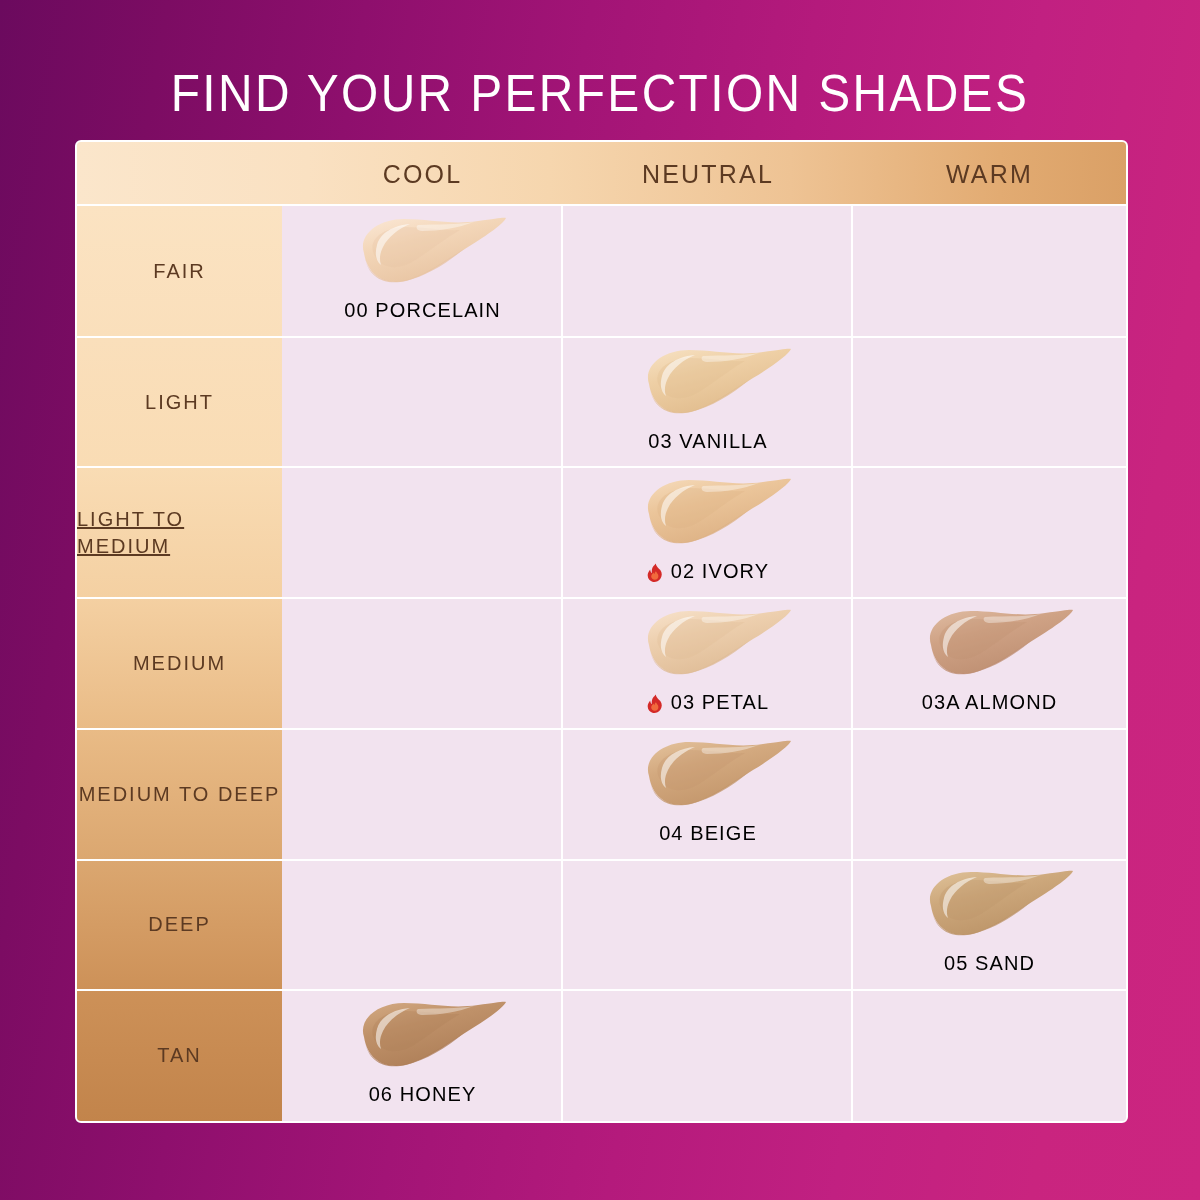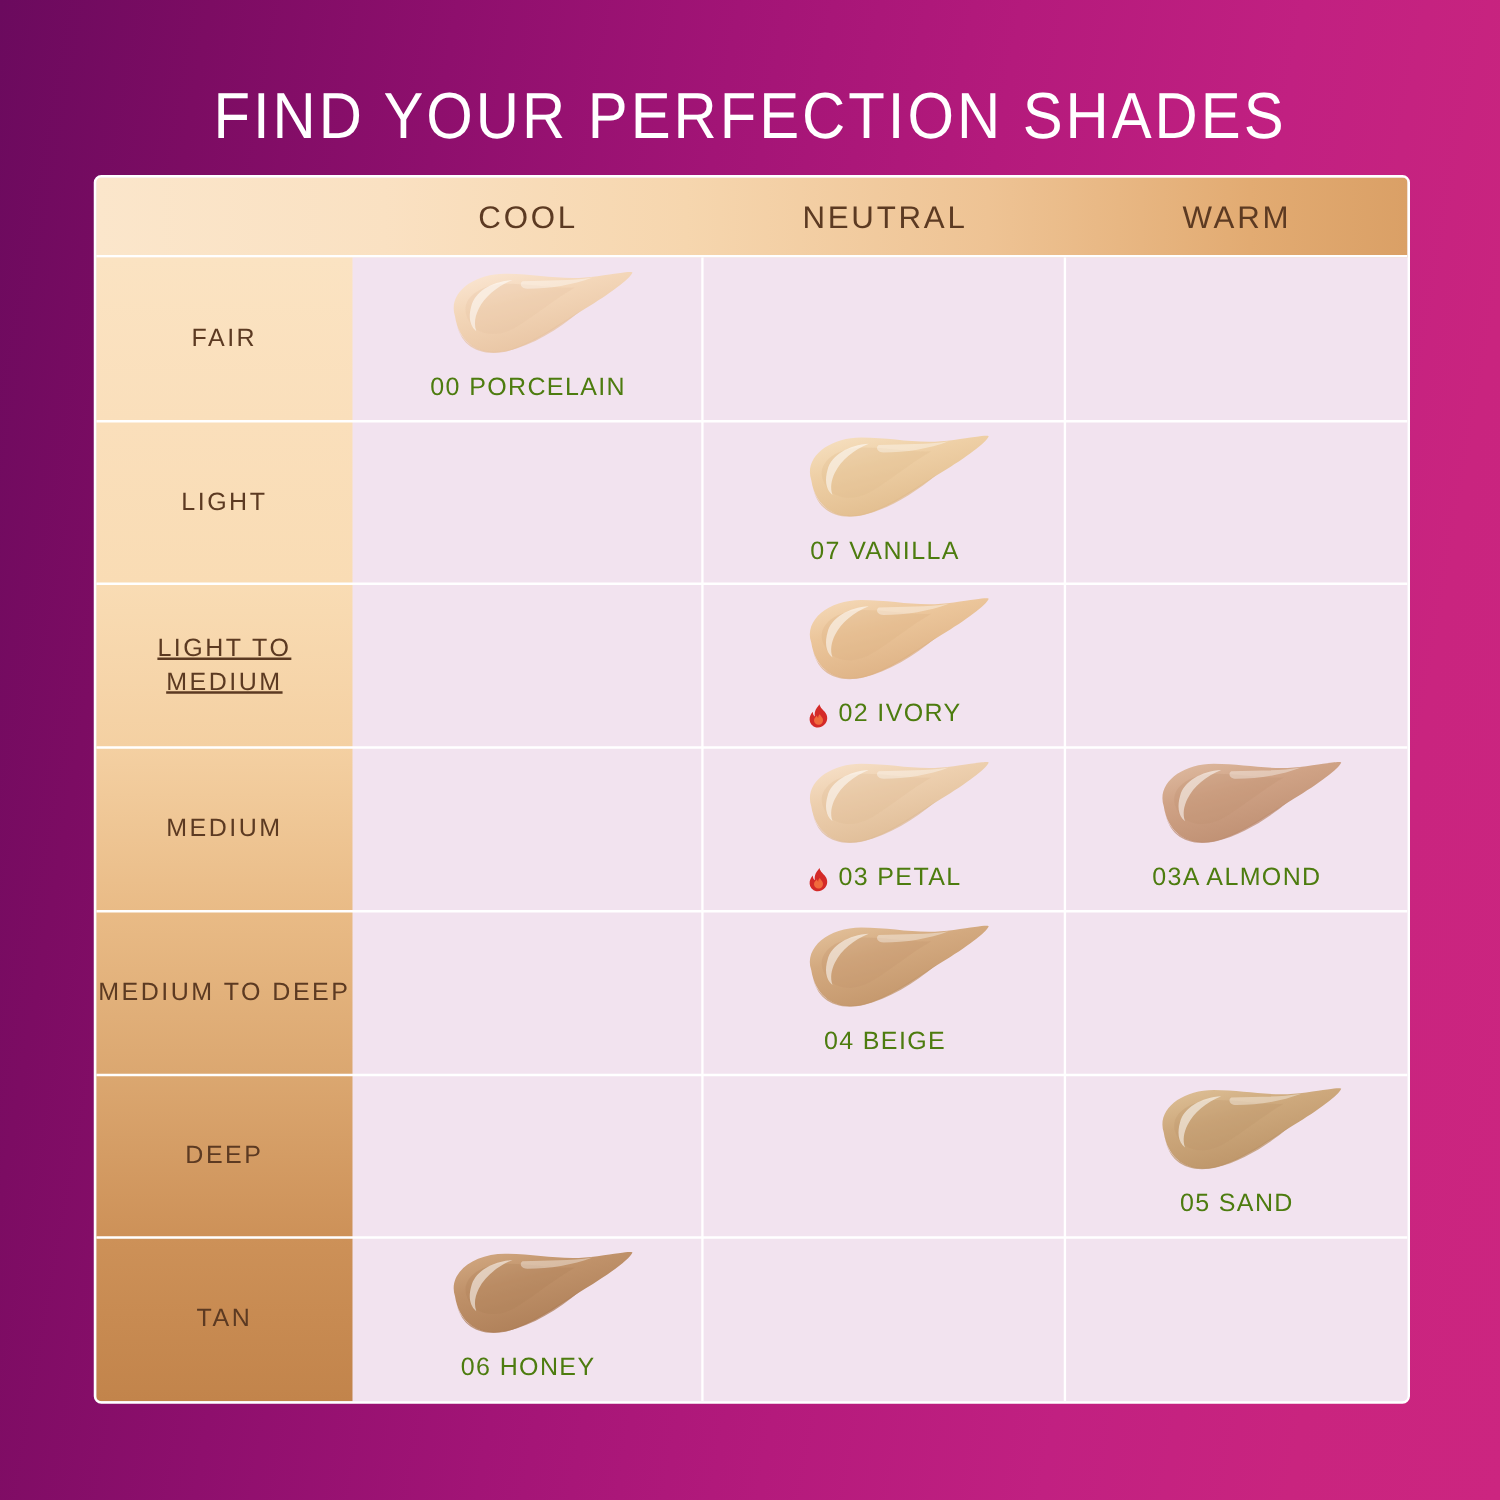--- a/index.html
+++ b/index.html
@@ -112,21 +112,21 @@
     background: #ffffff;
     z-index: 4;
   }
   .srow:last-child::after { display: none; }
 
   .rowlabel {
     flex: 0 0 205px;
     display: flex;
     align-items: center;
     justify-content: center;
-    text-align: center;
+    text-align: left;
     color: #5c3a22;
     font-size: 20px;
     letter-spacing: 2.0px;
     line-height: 27px;
     position: relative;
     z-index: 3;
   }
 
   .cell {
     position: relative;
@@ -158,21 +158,21 @@
     gap: 2px;
   }
 
   .swatch-svg { display: block; }
 
   .shade-label {
     display: flex;
     align-items: center;
     justify-content: center;
     gap: 7px;
-    color: #4d7c0f;
+    color: #000000;
     font-size: 20px;
     letter-spacing: 1.1px;
     white-space: nowrap;
     margin-top: 2px;
   }
 
   .flame-icon {
     display: inline-block;
     width: 17px;
     height: 20px;
@@ -297,21 +297,21 @@
              C42,24 56,16 72,15
              C60,20 50,28 45,38
              C42,44 41,50 43,56
              C37,51 37,43 39,36 Z" fill="#ffffff" opacity="0.55"></path>
     <path d="M80,16
              C100,15 118,16 136,13
              C120,19 102,22 84,22
              C79,22 77,18 80,16 Z" fill="#ffffff" opacity="0.38"></path>
   </svg>
             <div class="shade-label">
-              <span>07 VANILLA</span>
+              <span>03 VANILLA</span>
             </div>
           </div>
         </div>
         <div class="cell c3" style="background: rgb(242, 227, 239);"></div>
       </div>
       <div class="srow">
         <div class="rowlabel" style="background: linear-gradient(rgb(249, 220, 180) 0%, rgb(244, 208, 162) 100%); text-decoration: underline;">
           <span>LIGHT TO MEDIUM</span>
         </div>
         <div class="cell c1" style="background: rgb(242, 227, 239);"></div>

